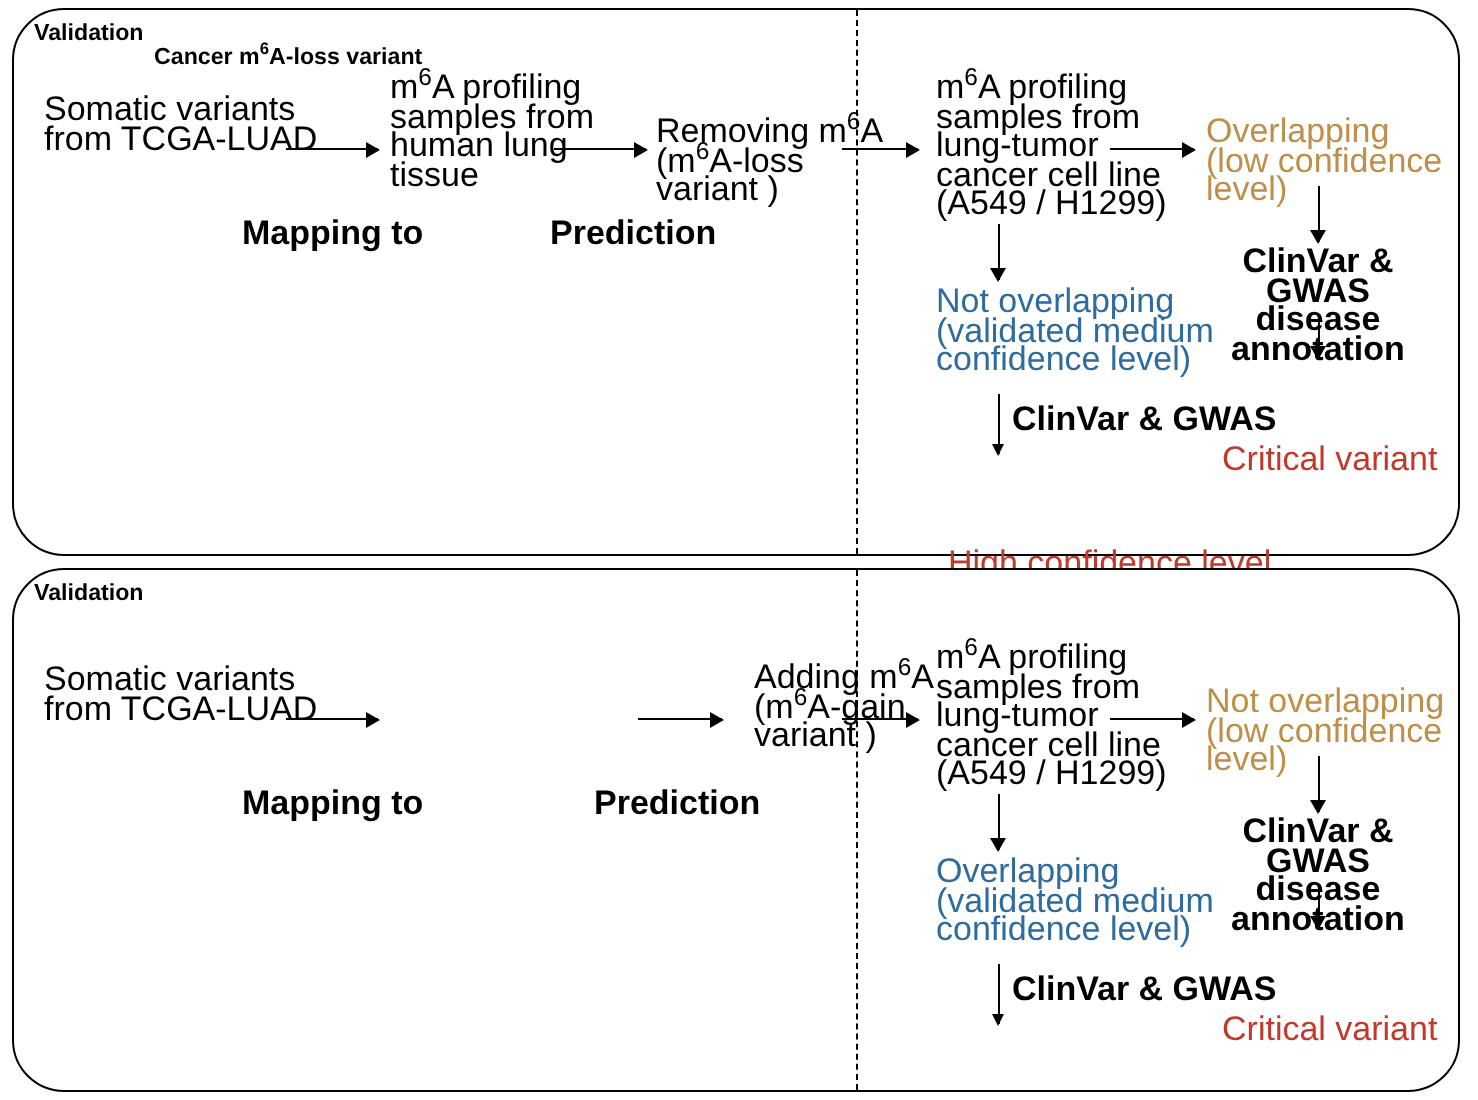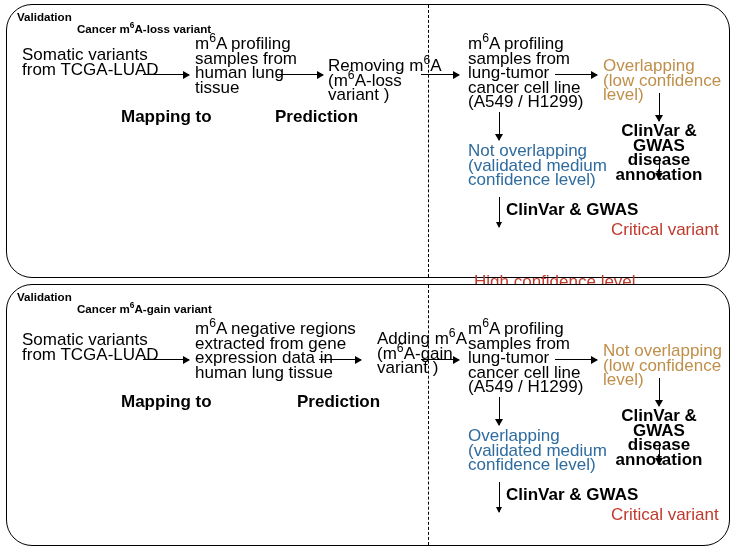--- a/index.html
+++ b/index.html
@@ -71,26 +71,24 @@
   <div class="txt blue" style="left:461px;top:139px;"><span>Not overlapping<br>(validated medium<br>confidence level)</span></div>
 
   <div class="arr arr-v arr-thin" style="left:492px;top:192px;height:30px;"></div>
   <div class="txt bold" style="left:499px;top:198px;">ClinVar &amp; GWAS</div>
   <div class="txt red" style="left:467px;top:230px;">High confidence level</div>
 </div>
 
 <div class="panel" id="panel-gain">
   <div class="divider" style="left:421px;"></div>
 
-  <div class="txt title" style="left:70px;top:17px;"><span>Cancer m<sup>6</sup>A-gain variant</span></div>
   <div class="txt title" style="left:10px;top:5px;">Validation</div>
 
   <div class="txt" style="left:15px;top:48px;"><span>Somatic variants<br>from TCGA-LUAD</span></div>
   <div class="arr arr-h" style="left:136px;top:74px;width:46px;"></div>
-  <div class="txt" style="left:188px;top:37px;"><span>m<sup>6</sup>A negative regions<br>extracted from gene<br>expression data in<br>human lung tissue</span></div>
   <div class="arr arr-h" style="left:312px;top:74px;width:42px;"></div>
   <div class="txt" style="left:370px;top:47px;"><span>Adding m<sup>6</sup>A<br>(m<sup>6</sup>A-gain<br>variant )</span></div>
 
   <div class="txt bold" style="left:114px;top:110px;">Mapping to</div>
   <div class="txt bold" style="left:290px;top:110px;">Prediction</div>
 
   <div class="arr arr-h" style="left:414px;top:74px;width:38px;"></div>
 
   <div class="txt" style="left:461px;top:37px;"><span>m<sup>6</sup>A profiling<br>samples from<br>lung-tumor<br>cancer cell line<br>(A549 / H1299)</span></div>
 

